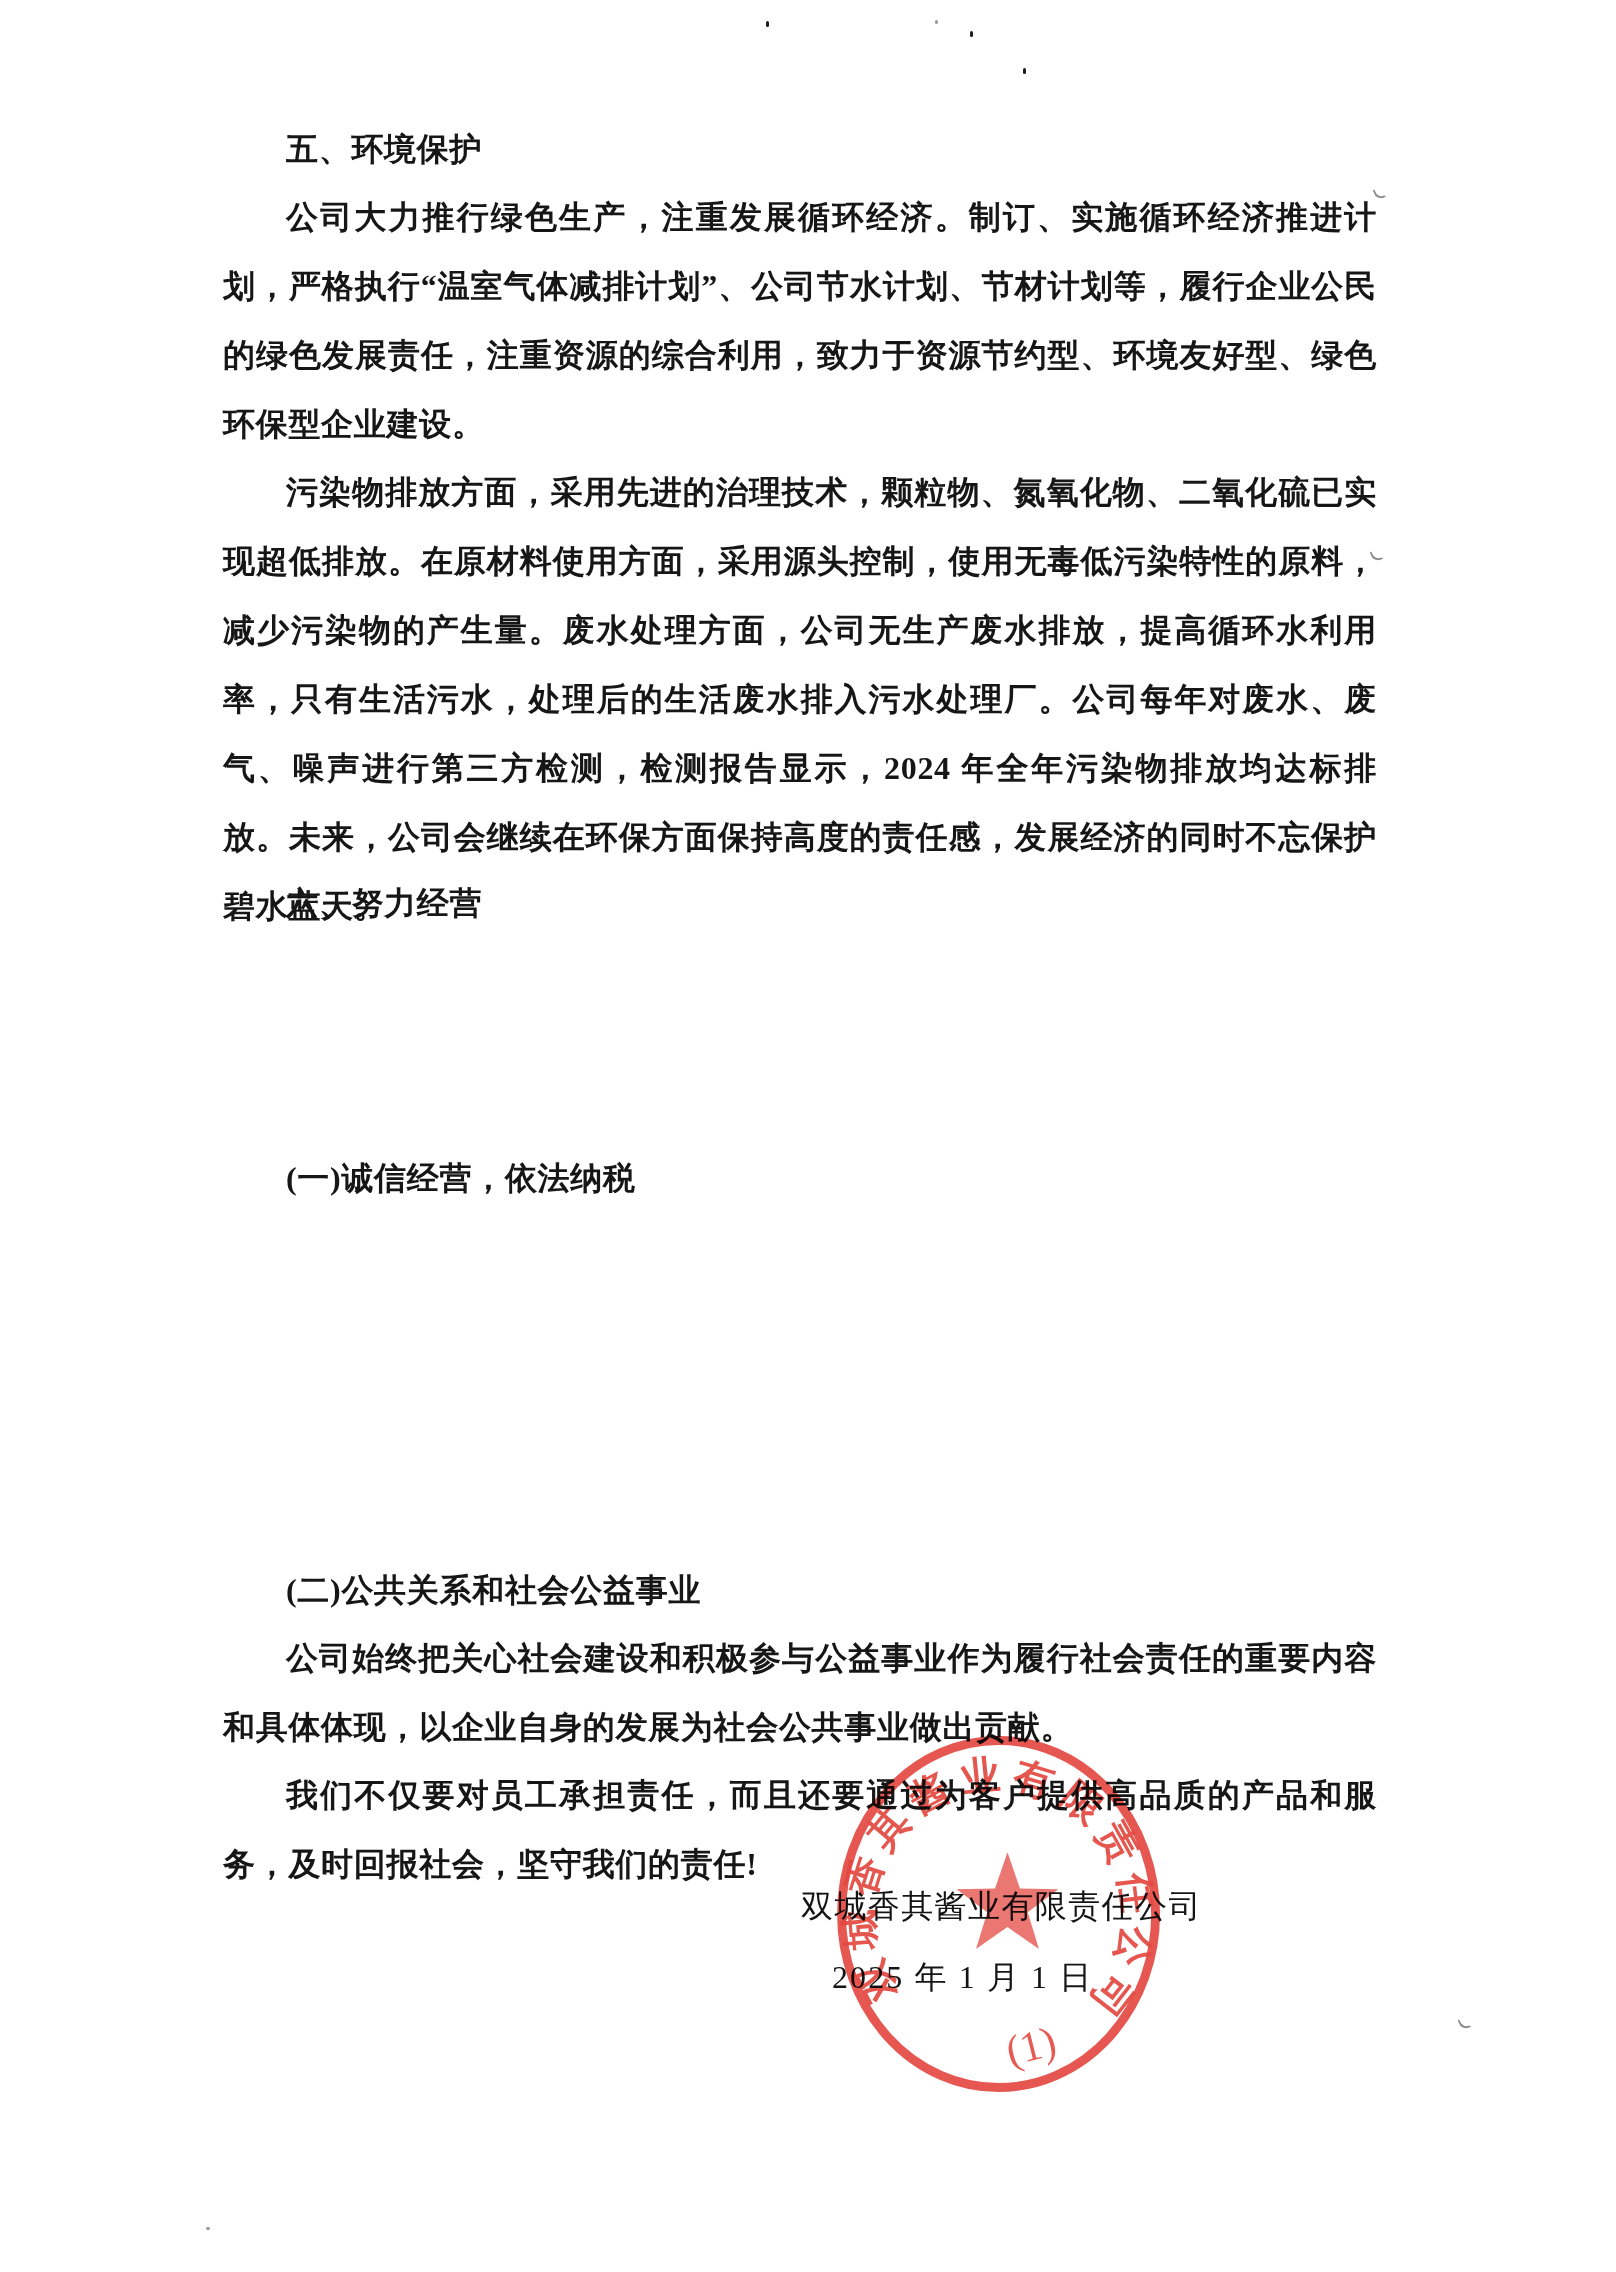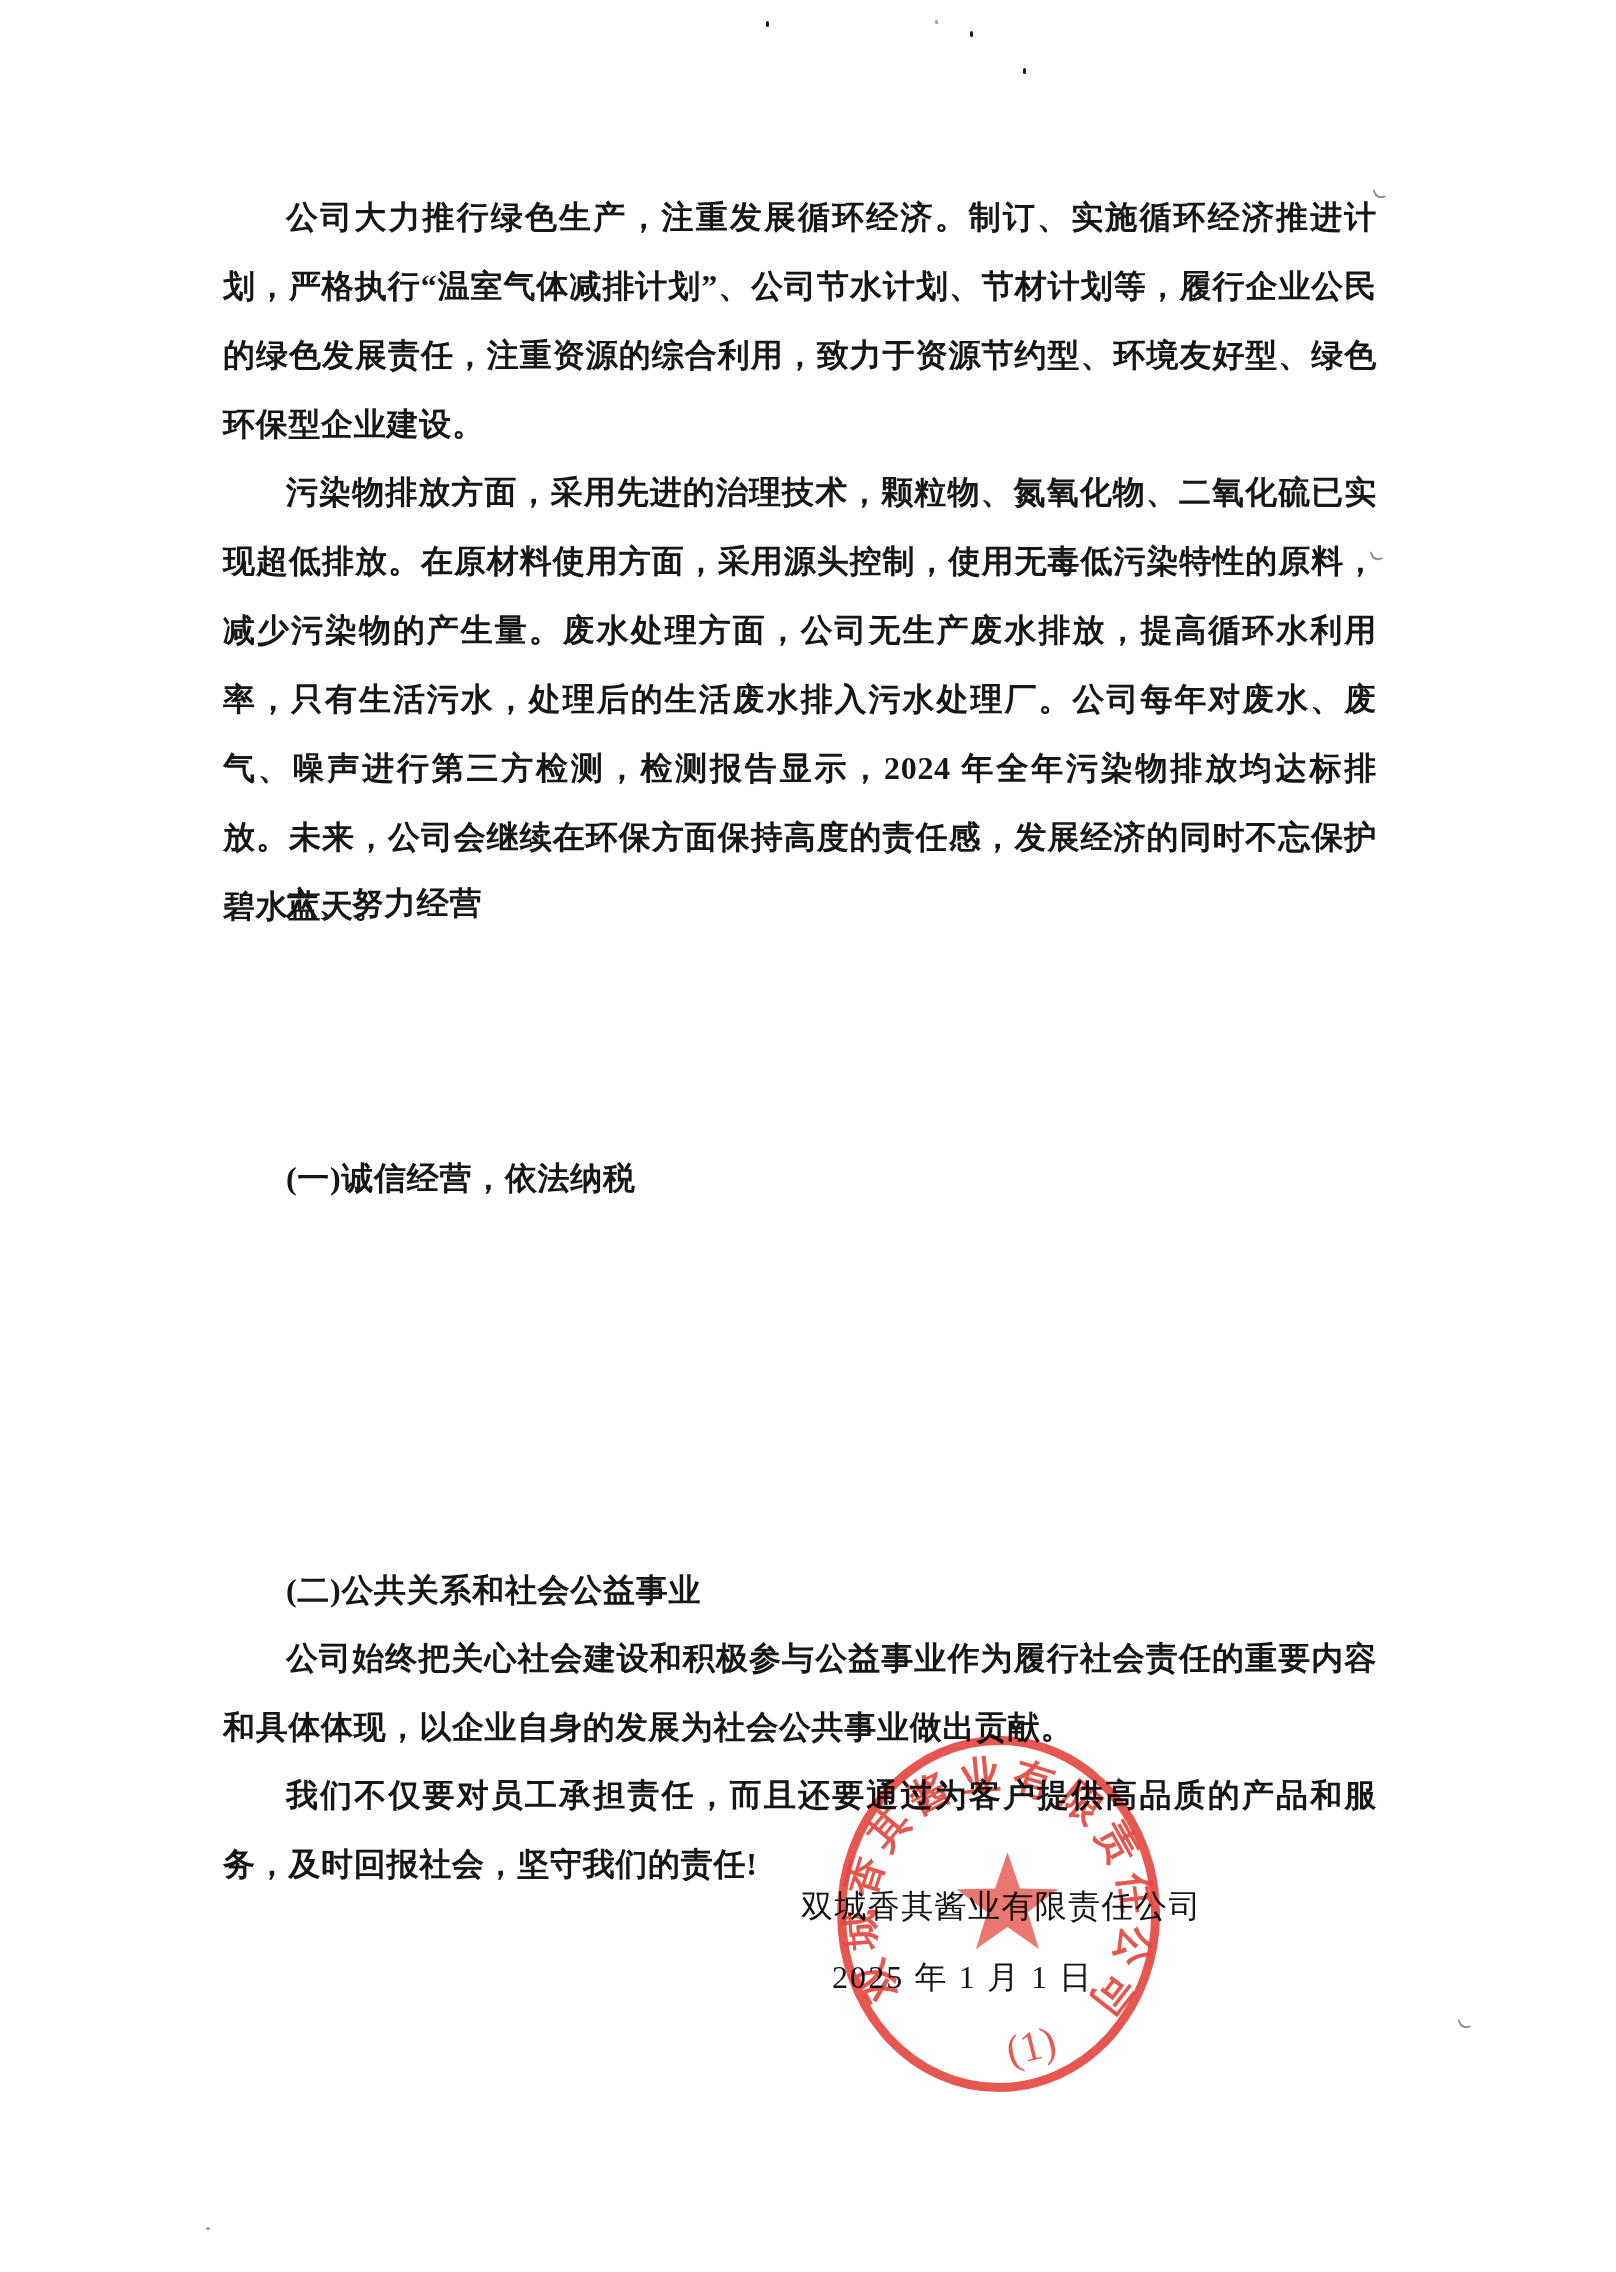--- a/index.html
+++ b/index.html
@@ -57,20 +57,21 @@
     border:2.1px solid #8d8d8d;border-color:transparent transparent #8d8d8d #8d8d8d;
     border-radius:0 0 0 8.2px;
     transform:rotate(-20deg);
   }
 </style>
 </head>
 <body>
 
 <div class="page">
 
+  <h2 class="blk hd" style="top:115px">五、环境保护</h2>
 
   <p class="blk para" style="top:183px">公司大力推行绿色生产，注重发展循环经济。制订、实施循环经济推进计划，严格执行“温室气体减排计划”、公司节水计划、节材计划等，履行企业公民的绿色发展责任，注重资源的综合利用，致力于资源节约型、环境友好型、绿色环保型企业建设。</p>
 
   <p class="blk para" style="top:458px">污染物排放方面，采用先进的治理技术，颗粒物、氮氧化物、二氧化硫已实现超低排放。在原材料使用方面，采用源头控制，使用无毒低污染特性的原料，减少污染物的产生量。废水处理方面，公司无生产废水排放，提高循环水利用率，只有生活污水，处理后的生活废水排入污水处理厂。公司每年对废水、废气、噪声进行第三方检测，检测报告显示，2024 年全年污染物排放均达标排放。未来，公司会继续在环保方面保持高度的责任感，发展经济的同时不忘保护碧水蓝天。</p>
 
   <h2 class="blk hd" style="top:869px">六、努力经营</h2>
 
 
   <h3 class="blk hd" style="top:1144px">(一)诚信经营，依法纳税</h3>
 

